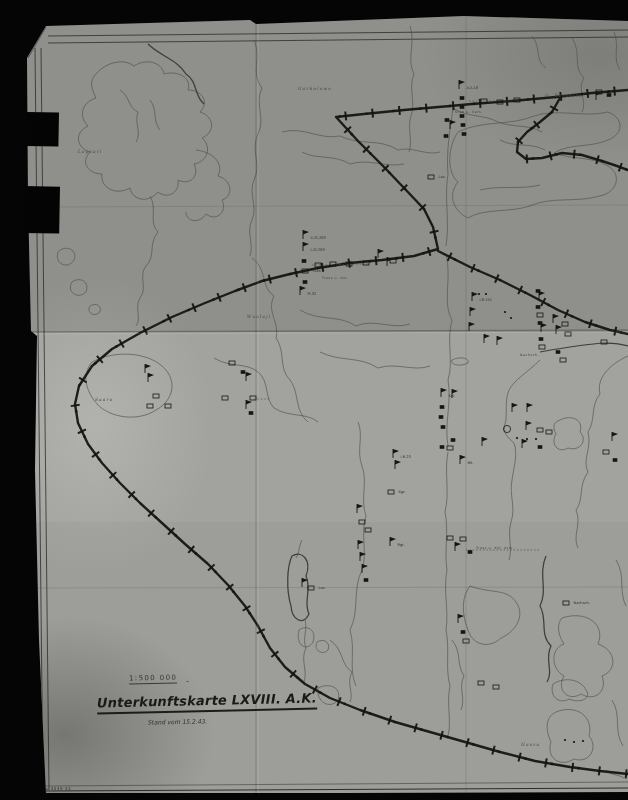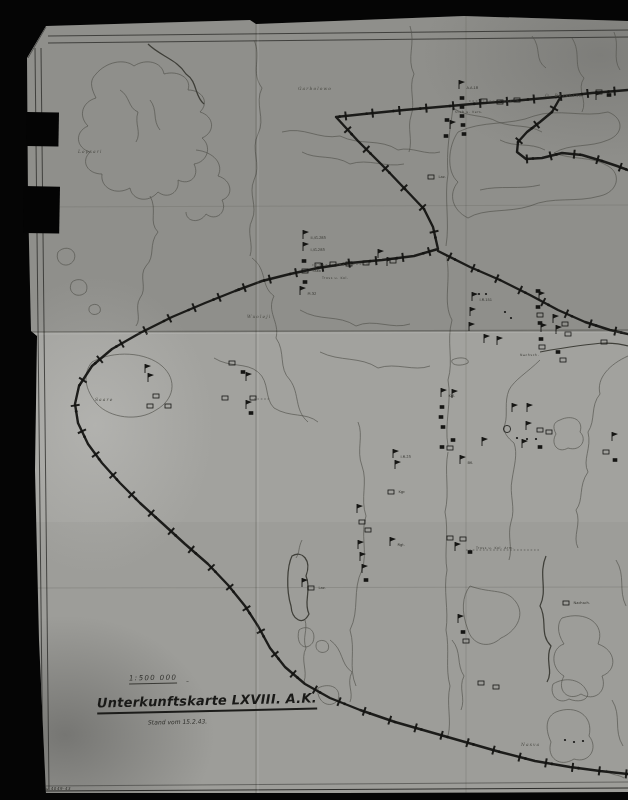--- a/index.html
+++ b/index.html
@@ -1,19 +1,19 @@
 <!DOCTYPE html>
 <html><head>
 <meta charset="utf-8">
 <style>
   html,body{margin:0;padding:0;background:#000;}
   .stage{position:relative;width:628px;height:800px;background:#050505;overflow:hidden;
          font-family:"DejaVu Sans",sans-serif;}
   svg{position:absolute;left:0;top:0;}
-  .overlay{position:absolute;white-space:nowrap;font-style:italic;}
+  .overlay{position:absolute;white-space:nowrap;}
   .scale-text{left:129px;top:674px;font-size:7px;letter-spacing:1.4px;color:#33332f;
               border-bottom:1px solid #3a3a36;padding-bottom:1px;transform:rotate(-1deg);}
   .scale-dash{left:186px;top:677px;font-size:8px;color:#3a3a36;}
   .map-title{left:97px;top:693px;font-size:13px;font-weight:bold;font-style:italic;
              color:#191917;letter-spacing:0.2px;border-bottom:2px solid #1c1c1a;
              padding-bottom:2px;transform:rotate(-1.3deg);}
   .map-subtitle{left:148px;top:718px;font-size:6px;font-style:italic;color:#2f2f2b;
                 transform:rotate(-1.1deg);}
   .edge-mark{left:46px;top:786px;font-size:4px;color:#2a2a26;letter-spacing:0.5px;}
 </style>

